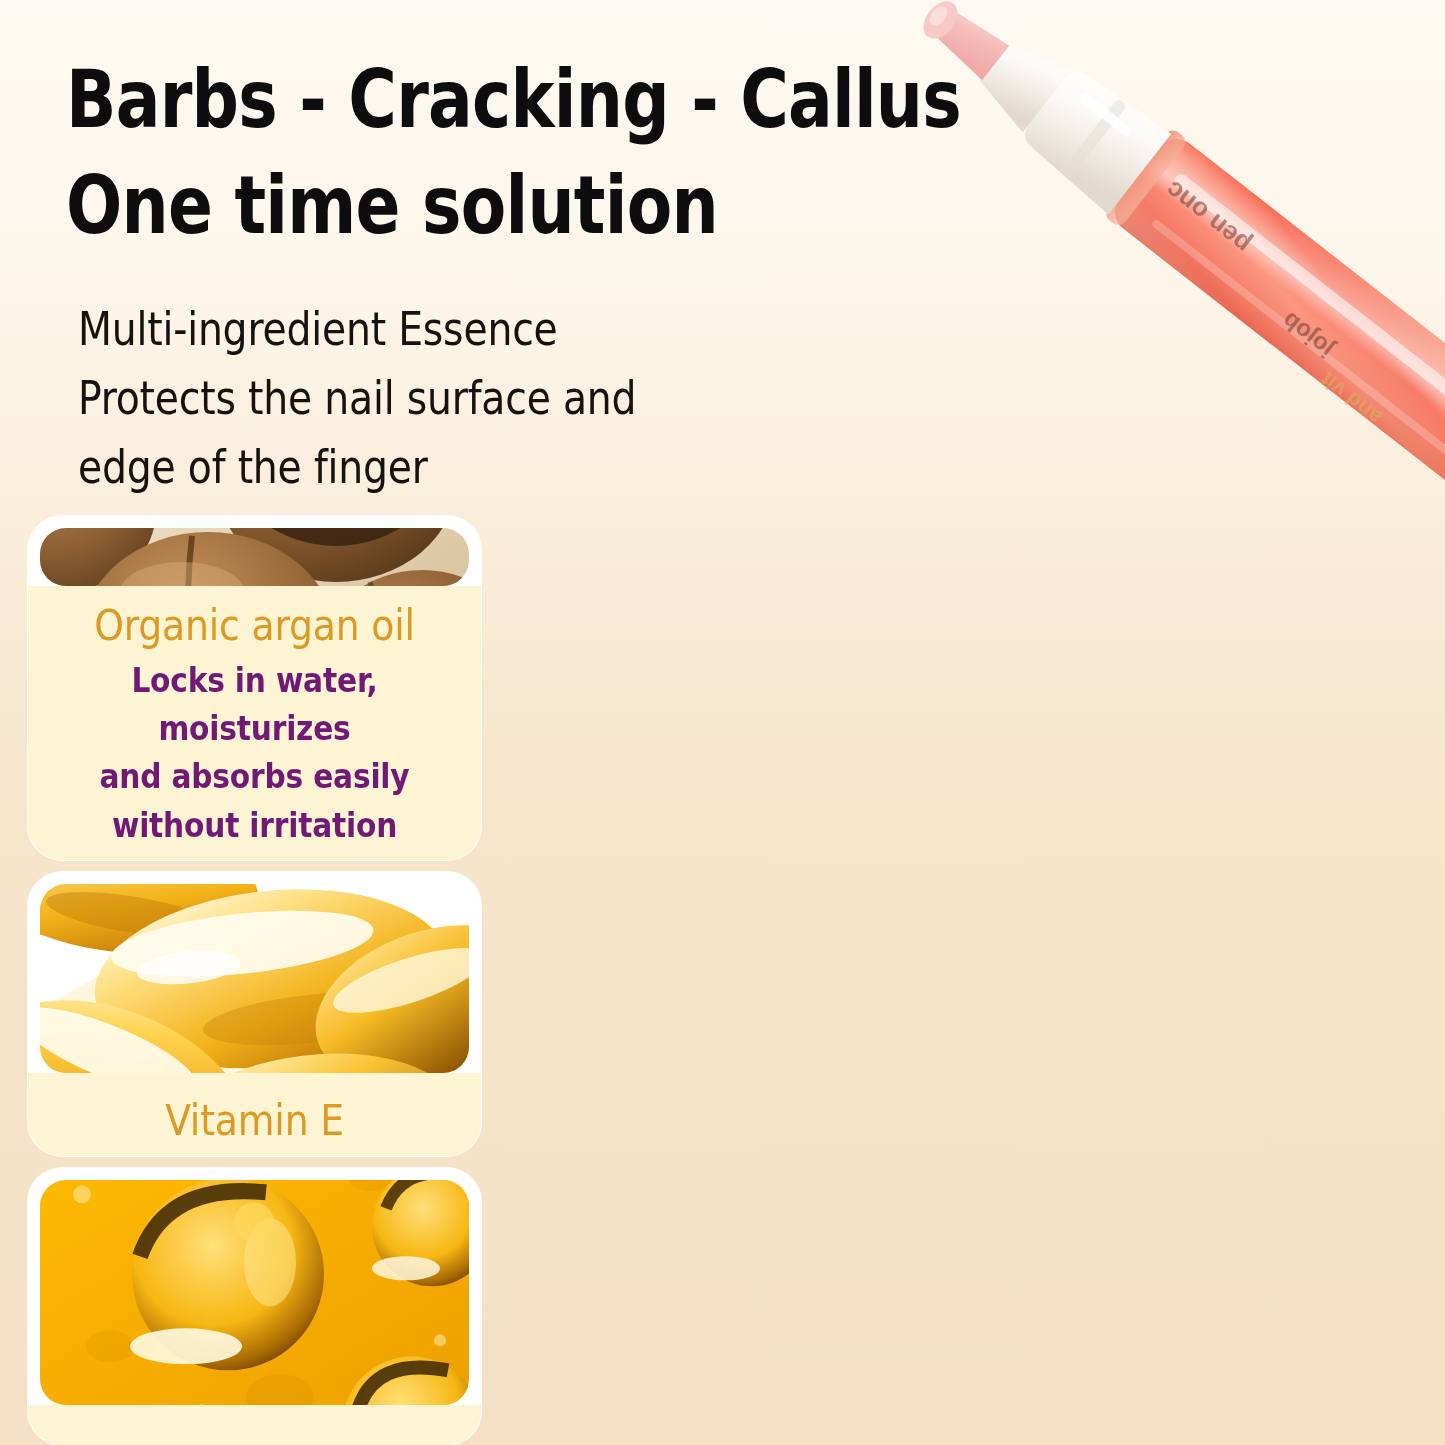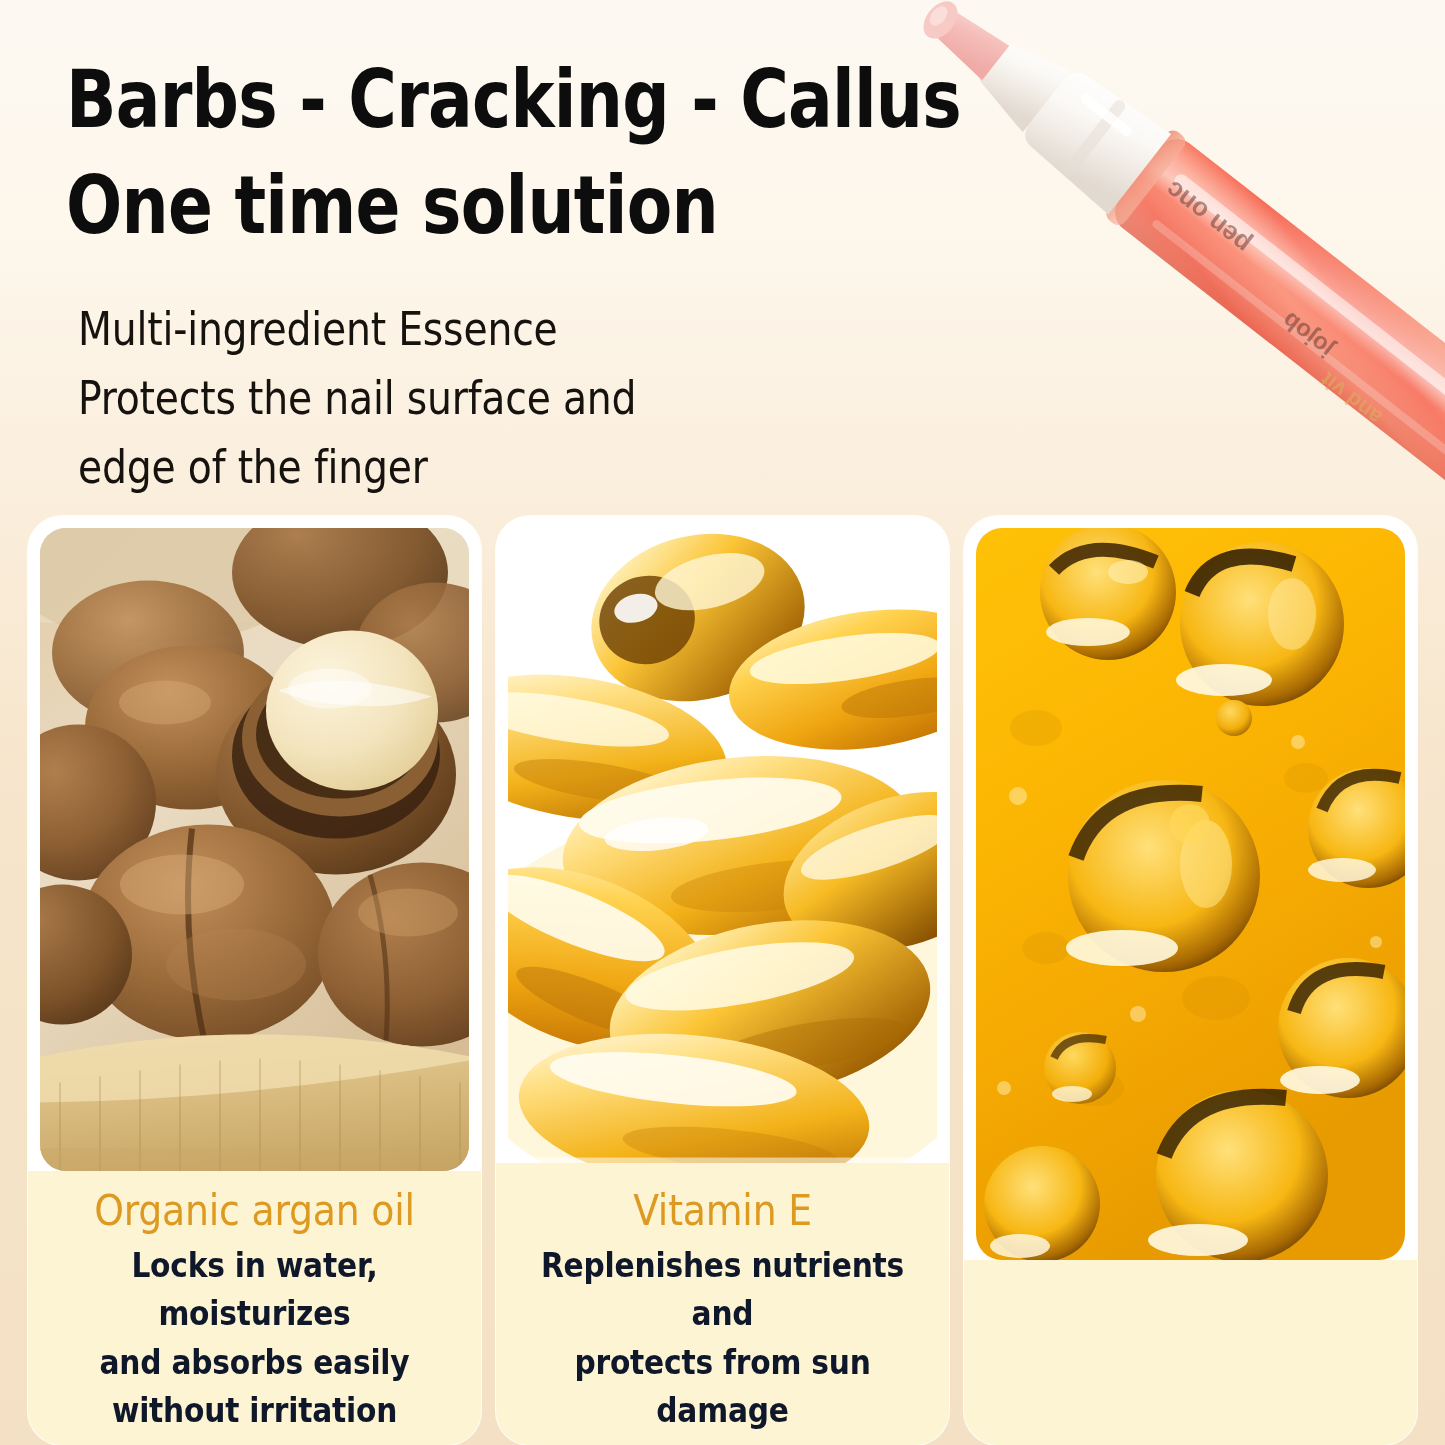--- a/index.html
+++ b/index.html
@@ -66,20 +66,21 @@
 
   
   .cards {
     position:absolute;
     left:0; top:516px;
     width:1445px; height:929px;
     display:flex;
     gap:12px;
     padding:0 28px;
     justify-content:space-between;
+    flex-direction:column;
   }
 
   .card {
     position:relative;
     width:453px;
     background:#ffffff;
     border-radius:34px;
     box-shadow:0 0 0 1px rgba(255,255,255,0.9);
     overflow:hidden;
     display:flex;
@@ -112,21 +113,21 @@
 
   .cap-title {
     color:#dd9a22;
     font-family:"Liberation Sans Narrow","DejaVu Sans Condensed","Liberation Sans", sans-serif;
     font-weight:400;
     font-size:42px;
     line-height:1.22;
     letter-spacing:-0.2px;
   }
   .cap-body {
-    color:#0f172a;
+    color:#701a75;
     font-family:"Liberation Sans Narrow","DejaVu Sans Condensed","Liberation Sans", sans-serif;
     font-weight:700;
     font-size:33px;
     line-height:1.46;
     letter-spacing:-0.2px;
     margin-top:6px;
     white-space:pre-line;
     text-align:center;
   }
 
@@ -384,22 +385,20 @@
             <ellipse cx="186" cy="622" rx="176" ry="76" fill="url(#gelB)"></ellipse>
             <ellipse cx="162" cy="592" rx="124" ry="24" fill="#fffdf4" opacity="0.9"></ellipse>
             <ellipse cx="226" cy="656" rx="108" ry="20" fill="#c07c09" opacity="0.35"></ellipse>
           </g>
 
           <rect y="668" width="429" height="44" fill="#ffffff" opacity="0.55"></rect>
         </svg>
       </div>
       <div class="caption">
         <div class="cap-title">Vitamin E</div>
-        <div class="cap-body">Replenishes nutrients and
-protects from sun damage</div>
       </div>
     </div>
 
     <div class="card">
       <div class="card-photo">
         <svg viewBox="0 0 429 732" preserveAspectRatio="xMidYMid slice" class="photo-svg">
           <defs>
             <linearGradient id="oilBg" x1="0" y1="0" x2="0.35" y2="1">
               <stop offset="0%" stop-color="#ffc108"></stop>
               <stop offset="35%" stop-color="#fcb703"></stop>

